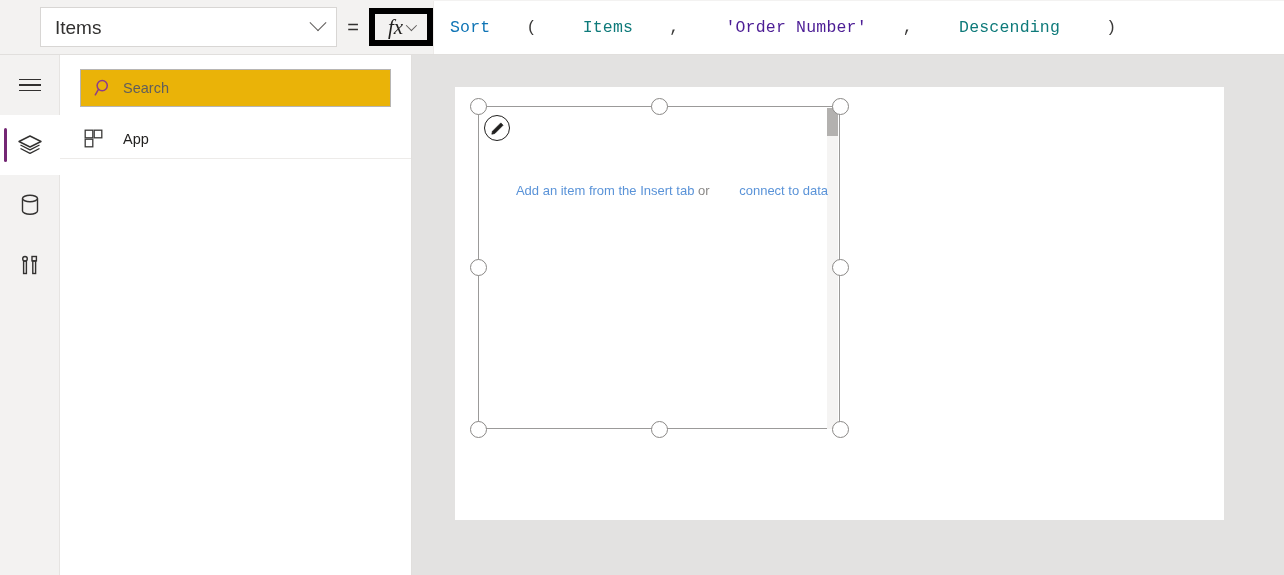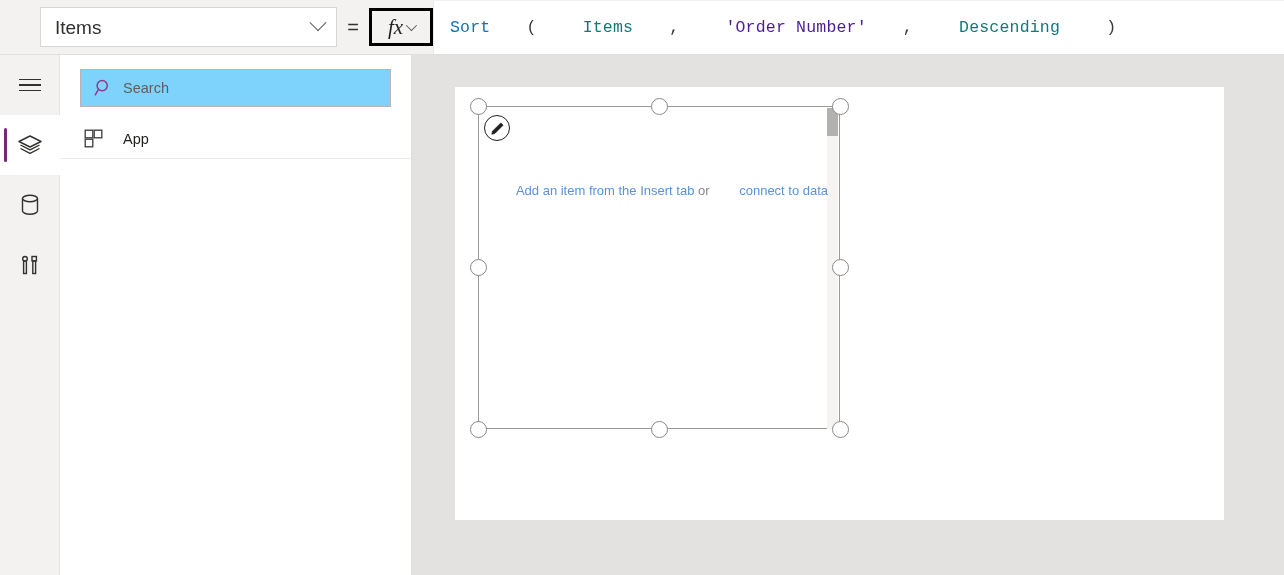--- a/index.html
+++ b/index.html
@@ -42,21 +42,21 @@
   #equals-sign {
     width: 32px; text-align: center;
     font-size: 20px; color: #323130;
     font-family: "Liberation Sans", sans-serif;
     line-height: 1;
     user-select: none;
   }
   #fx-button {
     width: 64px; height: 38px;
     background: #f3f2f1;
-    border: 3px solid #000000;
+    border: 6px solid #000000;
     display: flex; align-items: center; justify-content: center;
     gap: 3px; cursor: pointer;
   }
   #fx-button .fx-glyph {
     font-family: "Liberation Serif", serif;
     font-style: italic;
     font-size: 21px; color: #201f1e;
     line-height: 1;
   }
   #fx-button .fx-chev {
@@ -137,21 +137,21 @@
     content: ""; position: absolute;
     left: 2px; top: 12px; width: 22px; height: 1.4px;
     background: #201f1e;
   }
   #tree-close::before { transform: rotate(45deg); }
   #tree-close::after  { transform: rotate(-45deg); }
 
   #search-wrap { padding: 14px 20px 12px 20px; }
   #search-box {
     height: 38px;
-    background: #7dd3fc;
+    background: #eab308;
     border: 1px solid #b7b5b3;
     display: flex; align-items: center;
     padding: 0 10px;
     cursor: text;
   }
   .search-icon {
     width: 20px; height: 20px;
     flex: 0 0 auto; margin: 0 9px 0 3px;
   }
   #search-text {

